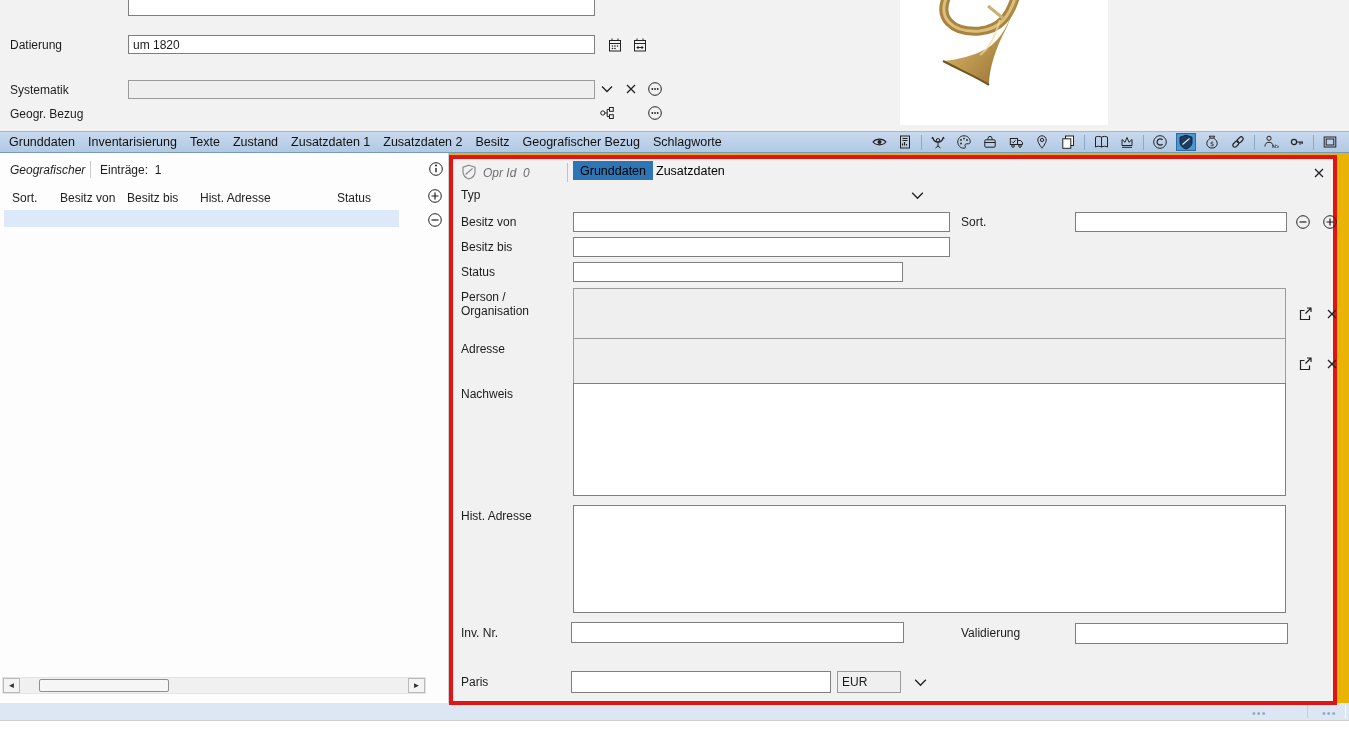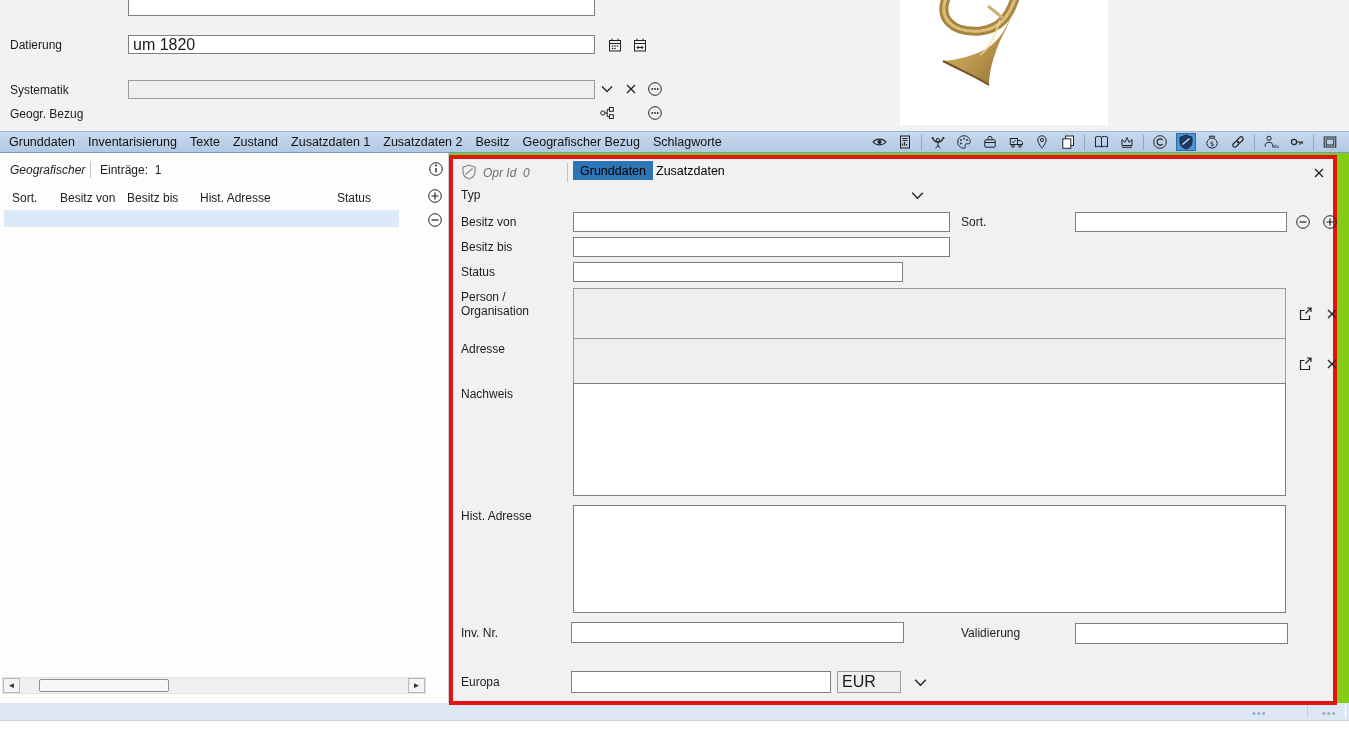--- a/index.html
+++ b/index.html
@@ -1,24 +1,24 @@
 <!DOCTYPE html>
 <html><head>
 <meta charset="utf-8">
 <style>
   * { margin:0; padding:0; box-sizing:border-box; }
   html,body { background:#fff; }
   body { font-family:"Liberation Sans", sans-serif; font-size:12px; color:#1a1a1a; }
-  #screen { position:relative; width:1349px; height:732px; background:#84cc16; overflow:hidden; }
+  #screen { position:relative; width:1349px; height:732px; background:#eab308; overflow:hidden; }
 
   .abs { position:absolute; }
   .lbl { font-size:12px; color:#1c1c1c; white-space:nowrap; }
 
   input.fld, .fld-ro, textarea.fld-ta {
-    font-family:"Liberation Sans", sans-serif; font-size:16px; color:#1a1a1a;
+    font-family:"Liberation Sans", sans-serif; font-size:12px; color:#1a1a1a;
     border:1px solid #7f7f7f; background:#fff; padding:0 4px; outline:none;
   }
   .fld-ro { background:#efefef; border:1px solid #9b9b9b; display:flex; align-items:center; overflow:hidden; white-space:nowrap; }
   .box-ro { background:#efefef; border:1px solid #9b9b9b; }
   textarea.fld-ta { resize:none; padding:2px 4px; }
 
   .icon { display:inline-flex; align-items:center; justify-content:center; }
   .icon svg { display:block; }
 
   
@@ -501,21 +501,21 @@
       <textarea class="fld-ta abs" style="left: 120px; top: 224px; width: 713px; height: 113px;"></textarea>
 
       <div class="abs lbl" style="left:8px; top:350px;">Hist. Adresse</div>
       <textarea class="fld-ta abs" style="left: 120px; top: 346px; width: 713px; height: 108px;"></textarea>
 
       <div class="abs lbl" style="left:8px; top:467px;">Inv. Nr.</div>
       <input class="fld abs" style="left: 118px; top: 463px; width: 333px; height: 21px;" value="">
       <div class="abs lbl" style="left:508px; top:467px;">Validierung</div>
       <input class="fld abs" style="left: 622px; top: 464px; width: 213px; height: 21px;" value="">
 
-      <div class="abs lbl" style="left:8px; top:516px;">Europa</div>
+      <div class="abs lbl" style="left:8px; top:516px;">Paris</div>
       <input class="fld abs" style="left: 118px; top: 512px; width: 260px; height: 22px;" value="">
       <div class="fld-ro abs" style="left:384px; top:512px; width:64px; height:22px;">EUR</div>
       <span class="icon abs" style="left:459px; top:515px;">
           <svg width="17" height="17" viewBox="0 0 16 16">
             <use href="#i-chev"></use>
           </svg>
         </span>
     </div>
   </div>
 

